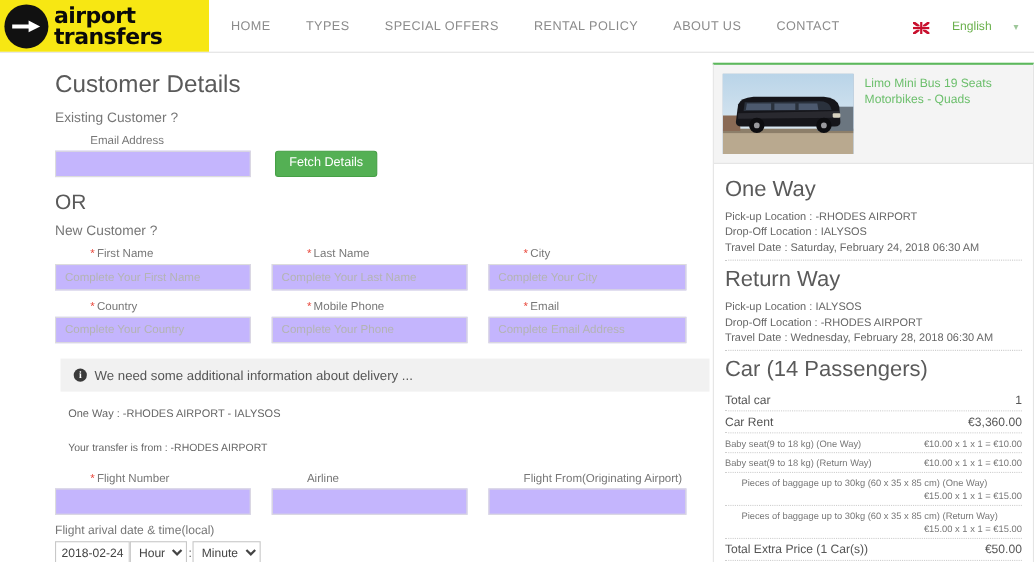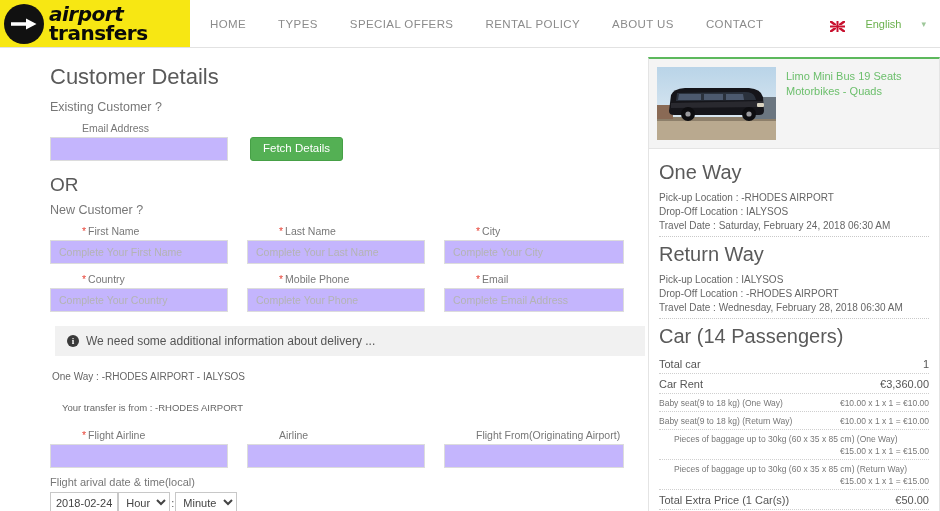--- a/index.html
+++ b/index.html
@@ -45,21 +45,21 @@
     width: 26px; height: 12px;
   }
   .logo-text {
     line-height: 0.92;
     font-weight: 900;
     font-size: 20px;
     color: #0a0a0a;
     letter-spacing: -0.5px;
     font-family: "DejaVu Sans", sans-serif;
   }
-  .logo-text .l1 { display:block;font-style:italic; }
+  .logo-text .l1 { display:block; }
   .logo-text .l2 { display:block; }
 
   .nav {
     display: flex;
     align-items: center;
     padding-left: 4px;
     gap: 0px;
     flex: 1;
   }
   .nav a {
@@ -188,21 +188,21 @@
     font-weight: bold;
     display: inline-flex;
     align-items: center;
     justify-content: center;
     font-family: "Liberation Serif", serif;
     flex-shrink: 0;
   }
   .route-line {
     font-size: 10px;
     color: #666;
-    margin: 15px 0 0 2px;
+    margin: 15px 0 0 12px;
   }
   .route-line2 {
     font-size: 9.5px;
     color: #666;
     margin: 20px 0 16px 12px;
   }
   .dt-label {
     font-size: 11px;
     color: #777;
     margin: 8px 0 4px 0;
@@ -395,21 +395,21 @@
     <div class="notice">
       <span class="info-icon">i</span>
       <span>We need some additional information about delivery ...</span>
     </div>
 
     <div class="route-line">One Way : -RHODES AIRPORT - IALYSOS</div>
     <div class="route-line2">Your transfer is from : -RHODES AIRPORT</div>
 
     <div class="grid3 flight">
       <div>
-        <label class="field-label"><span class="req">*</span><span>Flight Airline</span></label>
+        <label class="field-label"><span class="req">*</span><span>Flight Number</span></label>
         <input type="text" style="">
       </div>
       <div>
         <label class="field-label">Airline</label>
         <input type="text" style="">
       </div>
       <div>
         <label class="field-label">Flight From(Originating Airport)</label>
         <input type="text" style="">
       </div>

